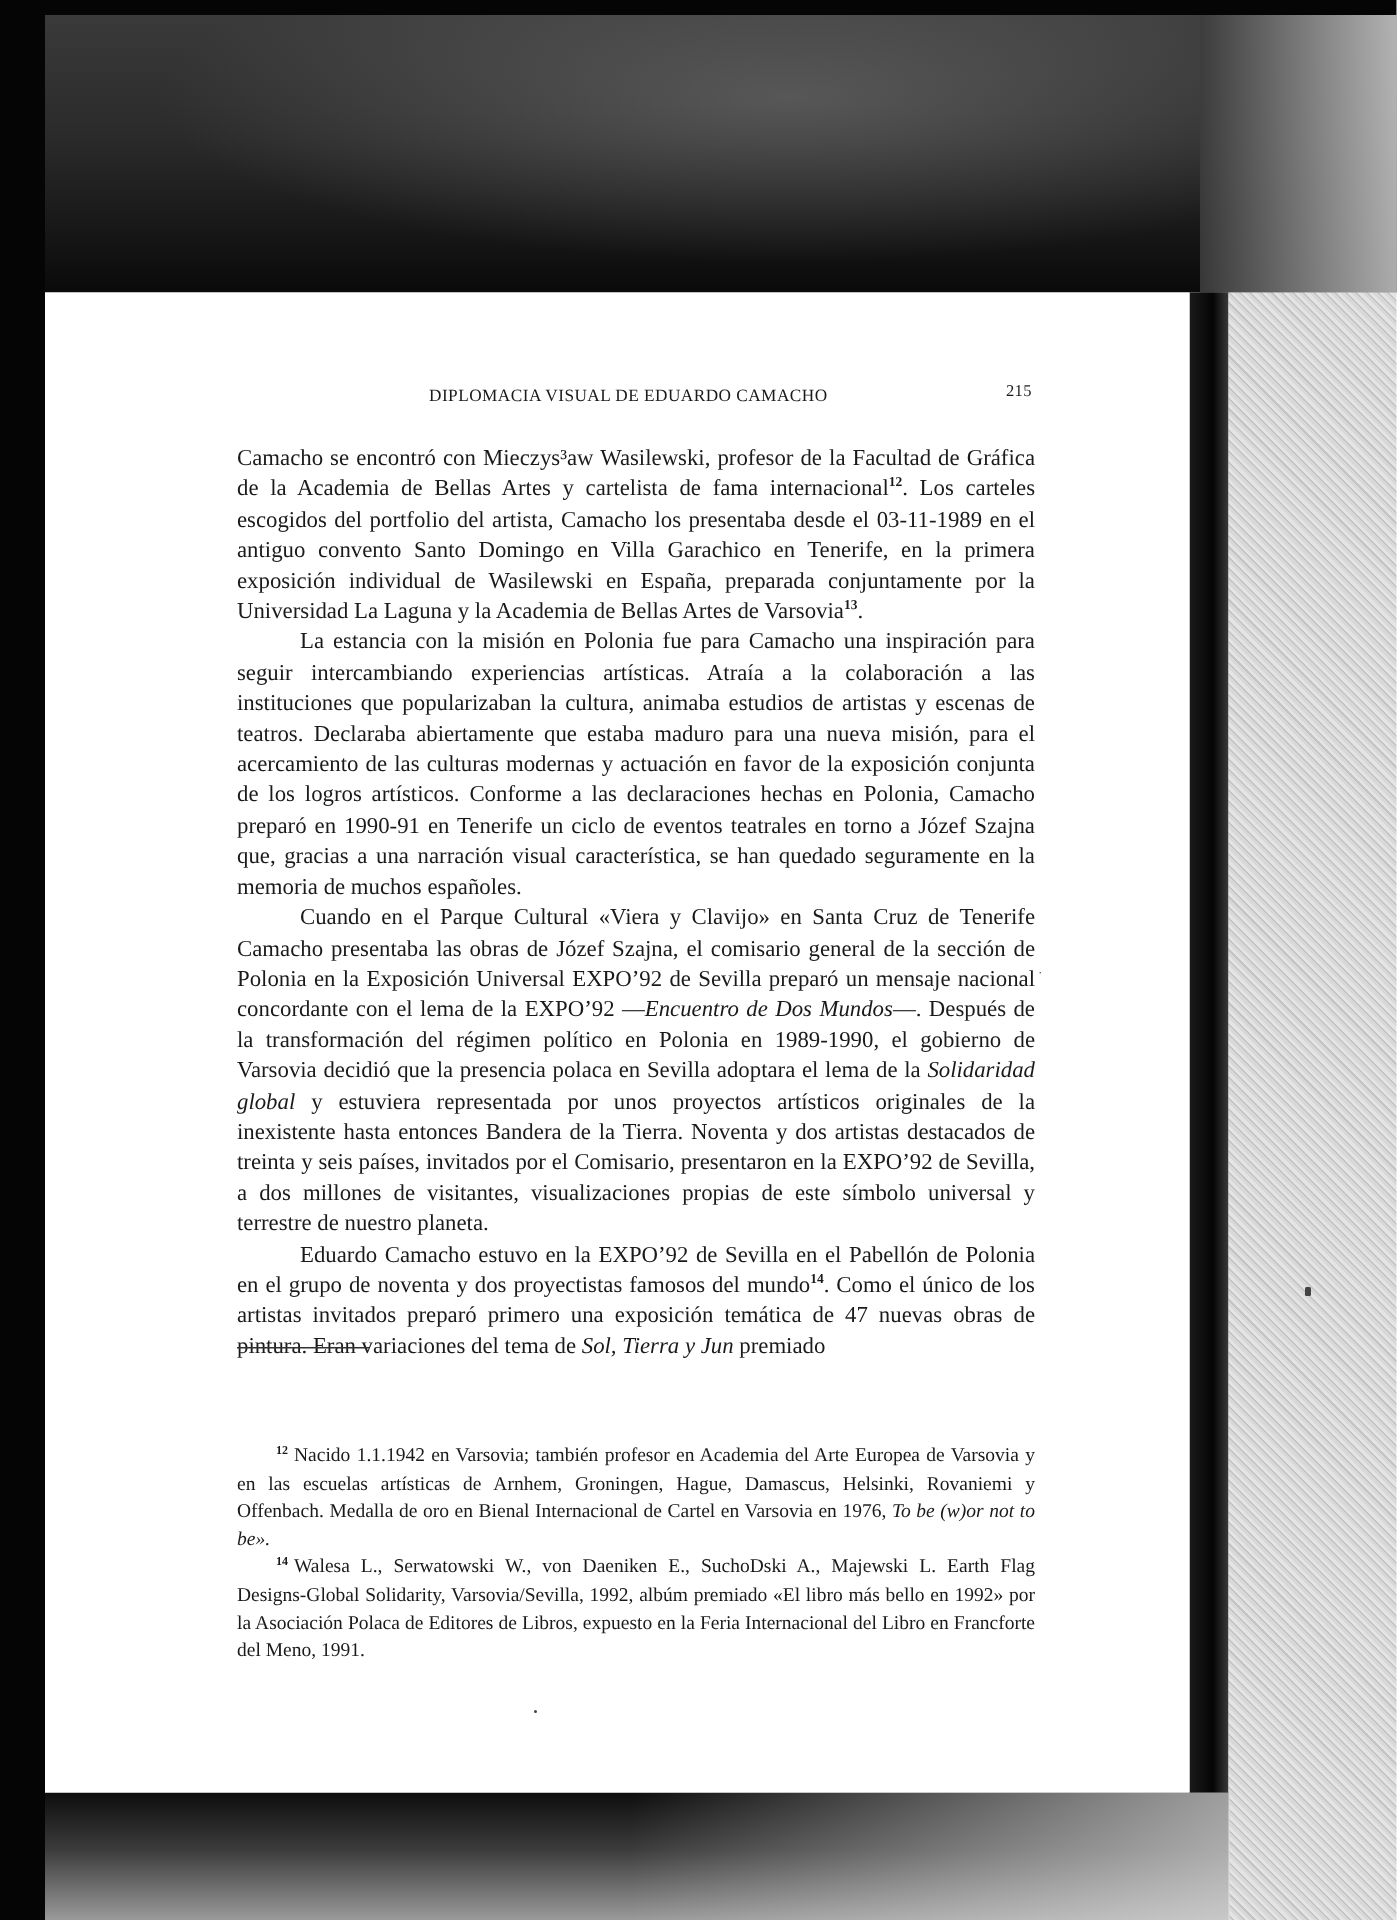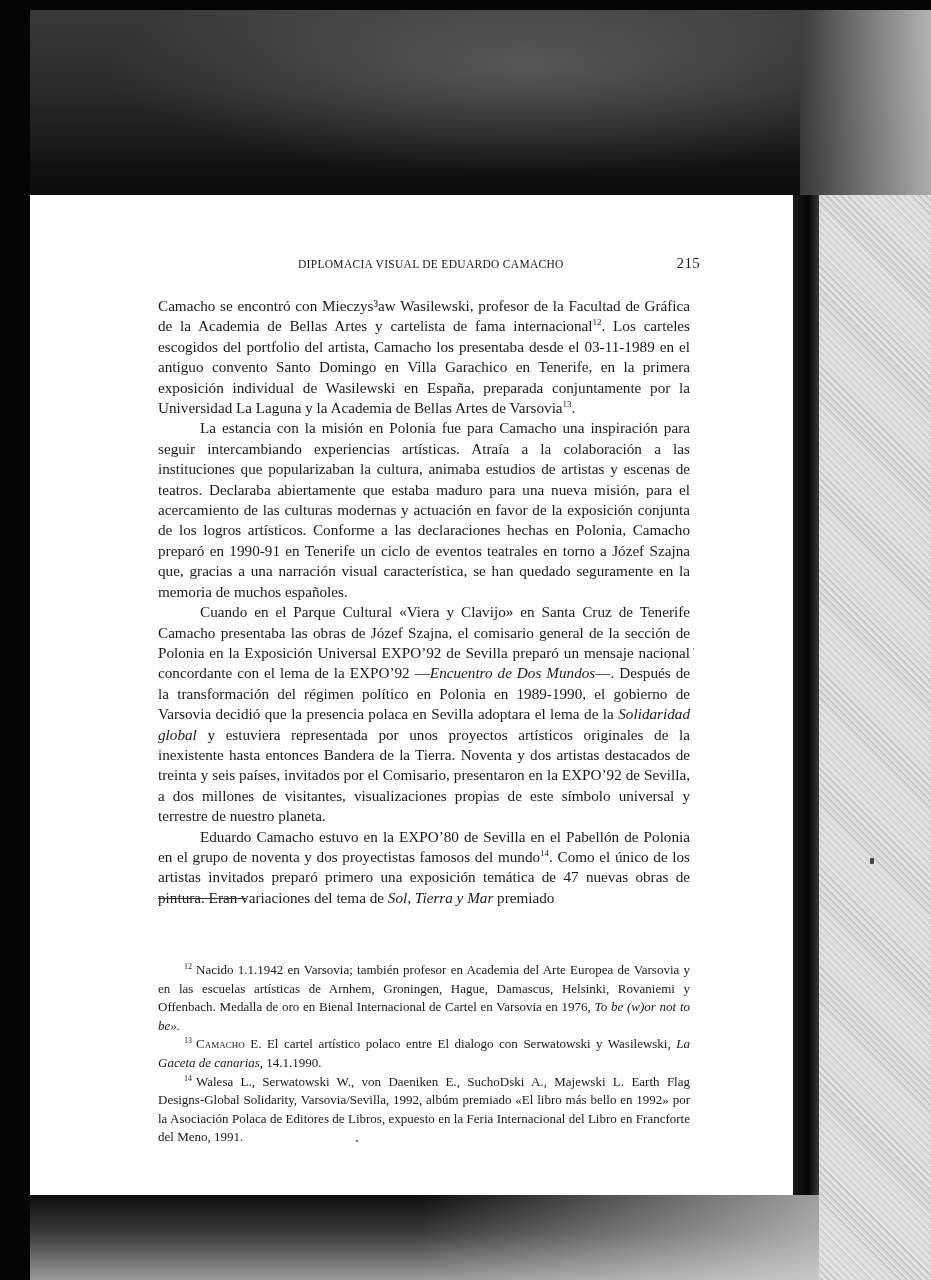--- a/index.html
+++ b/index.html
@@ -35,33 +35,33 @@
   }
   .scan-bottom-fade {
     position: absolute; left: 420px; top: 1195px; width: 400px; height: 85px;
     background: linear-gradient(90deg, rgba(0,0,0,0), rgba(220,220,220,0.7));
   }
 
   .page {
     position: absolute; left: 30px; top: 195px; width: 763px; height: 1000px; background: #fff;
   }
   .running-head {
-    position: absolute; left: 170px; top: 258px; width: 530px; height: 16px;
+    position: absolute; left: 158px; top: 258px; width: 530px; height: 16px;
     font-size: 11.5px; letter-spacing: 0.3px;
   }
   .running-head .title { position: absolute; left: 128px; top: 0; }
-  .running-head .pageno { position: absolute; right: 0; top: -3px; font-size: 15px; }
+  .running-head .pageno { position: absolute; right: 0; top: -3px; font-size: 11px; }
 
   .body-text {
     position: absolute; left: 158px; top: 296px; width: 532px;
     font-size: 15.2px; line-height: 20.4px; text-align: justify;
   }
   .body-text p { margin: 0; }
   .body-text p.indent { text-indent: 42px; }
-  sup { font-size: 9px; line-height: 0; vertical-align: 6px; }
+  sup { font-size: 9px; line-height: 0; vertical-align: 6px; font-weight: bold; }
   .smallcaps { font-variant: small-caps; }
 
   .fn-rule {
     position: absolute; left: 158px; top: 898px; width: 88px; height: 1px; background: #333;
   }
   .footnotes {
     position: absolute; left: 158px; top: 961px; width: 532px;
     font-size: 13px; line-height: 18.6px; text-align: justify;
   }
   .footnotes p { margin: 0; text-indent: 26px; }
@@ -84,26 +84,25 @@
 
 <div class="running-head">
   <span class="title">DIPLOMACIA VISUAL DE EDUARDO CAMACHO</span>
   <span class="pageno">215</span>
 </div>
 
 <div class="body-text">
   <p><span>Camacho se encontró con Mieczys³aw Wasilewski, profesor de la Facultad de Gráfica de la Academia de Bellas Artes y cartelista de fama internacional</span><sup>12</sup><span>. Los carteles escogidos del portfolio del artista, Camacho los presentaba desde el 03-11-1989 en el antiguo convento Santo Domingo en Villa Garachico en Tenerife, en la primera exposición individual de Wasilewski en España, preparada conjuntamente por la Universidad La Laguna y la Academia de Bellas Artes de Varsovia</span><sup>13</sup><span>.</span></p>
   <p class="indent">La estancia con la misión en Polonia fue para Camacho una inspiración para seguir intercambiando experiencias artísticas. Atraía a la colaboración a las instituciones que popularizaban la cultura, animaba estudios de artistas y escenas de teatros. Declaraba abiertamente que estaba maduro para una nueva misión, para el acercamiento de las culturas modernas y actuación en favor de la exposición conjunta de los logros artísticos. Conforme a las declaraciones hechas en Polonia, Camacho preparó en 1990-91 en Tenerife un ciclo de eventos teatrales en torno a Józef Szajna que, gracias a una narración visual característica, se han quedado seguramente en la memoria de muchos españoles.</p>
   <p class="indent"><span>Cuando en el Parque Cultural «Viera y Clavijo» en Santa Cruz de Tenerife Camacho presentaba las obras de Józef Szajna, el comisario general de la sección de Polonia en la Exposición Universal EXPO’92 de Sevilla preparó un mensaje nacional concordante con el lema de la EXPO’92 —</span><em>Encuentro de Dos Mundos</em><span>—. Después de la transformación del régimen político en Polonia en 1989-1990, el gobierno de Varsovia decidió que la presencia polaca en Sevilla adoptara el lema de la </span><em>Solidaridad global</em><span> y estuviera representada por unos proyectos artísticos originales de la inexistente hasta entonces Bandera de la Tierra. Noventa y dos artistas destacados de treinta y seis países, invitados por el Comisario, presentaron en la EXPO’92 de Sevilla, a dos millones de visitantes, visualizaciones propias de este símbolo universal y terrestre de nuestro planeta.</span></p>
-  <p class="indent"><span>Eduardo Camacho estuvo en la EXPO’80 de Sevilla en el Pabellón de Polonia en el grupo de noventa y dos proyectistas famosos del mundo</span><sup>14</sup><span>. Como el único de los artistas invitados preparó primero una exposición temática de 47 nuevas obras de pintura. Eran variaciones del tema de </span><em>Sol, Tierra y Mar</em><span> premiado</span></p>
+  <p class="indent"><span>Eduardo Camacho estuvo en la EXPO’92 de Sevilla en el Pabellón de Polonia en el grupo de noventa y dos proyectistas famosos del mundo</span><sup>14</sup><span>. Como el único de los artistas invitados preparó primero una exposición temática de 47 nuevas obras de pintura. Eran variaciones del tema de </span><em>Sol, Tierra y Jun</em><span> premiado</span></p>
 </div>
 
 <div class="fn-rule"></div>
 
 <div class="footnotes">
   <p><sup>12</sup><span>Nacido 1.1.1942 en Varsovia; también profesor en Academia del Arte Europea de Varsovia y en las escuelas artísticas de Arnhem, Groningen, Hague, Damascus, Helsinki, Rovaniemi y Offenbach. Medalla de oro en Bienal Internacional de Cartel en Varsovia en 1976, </span><em>To be (w)or not to be».</em></p>
-  <p><sup>13</sup><span class="smallcaps">Camacho</span><span> E. El cartel artístico polaco entre El dialogo con Serwatowski y Wasilewski, </span><em>La Gaceta de canarias</em><span>, 14.1.1990.</span></p>
   <p><sup>14</sup><span>Walesa L., Serwatowski W., von Daeniken E., SuchoDski A., Majewski L. Earth Flag Designs-Global Solidarity, Varsovia/Sevilla, 1992, albúm premiado «El libro más bello en 1992» por la Asociación Polaca de Editores de Libros, expuesto en la Feria Internacional del Libro en Francforte del Meno, 1991.</span></p>
 </div>
 
 <div class="speck" style="left:356px;top:1140px;"></div>
 <div class="speck" style="left:870px;top:858px;width:4px;height:6px;"></div>
 <div class="speck" style="left:693px;top:648px;width:1px;height:1px;"></div>
 
 </body></html>

